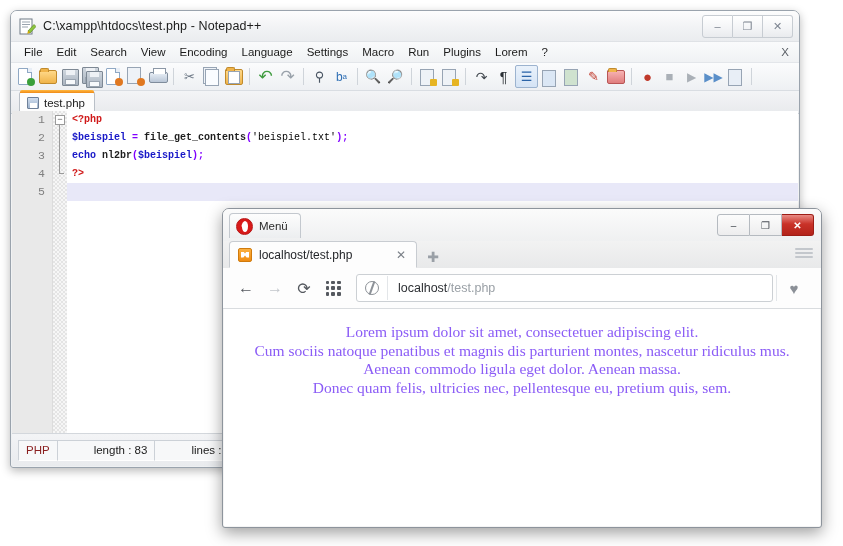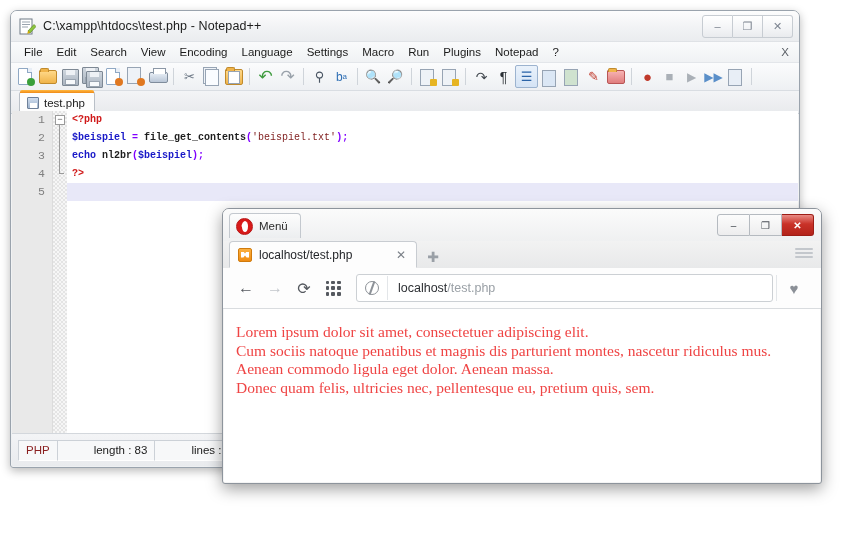--- a/index.html
+++ b/index.html
@@ -152,21 +152,21 @@
   .codeline{
     height:18px;line-height:18px;white-space:pre;
     font-family:"Liberation Mono",monospace;font-size:10px;padding-left:5px;
   }
   .cl-current{background:#e8e8f8;}
   .c-tag{color:#d01a1a;font-weight:bold;}
   .c-var{color:#1818c8;font-weight:bold;}
   .c-op{color:#8000ff;font-weight:bold;}
   .c-fn{color:#1f1f1f;font-weight:bold;}
   .c-kw{color:#1818c8;font-weight:bold;}
-  .c-str{color:#7f1d1d;text-align:right;}
+  .c-str{color:#000000;text-align:right;}
   .c-punc{color:#8000ff;font-weight:bold;}
   .c-plain{color:#1f1f1f;font-weight:bold;}
 
   
   .npp-status{
     position:absolute;left:1px;right:1px;bottom:1px;height:32px;
     background:linear-gradient(180deg,#f3f4f6 0%,#e9ebee 100%);
     border-top:1px solid #d3d7dc;display:flex;align-items:center;
     padding:0 6px;
   }
@@ -174,21 +174,21 @@
     height:19px;display:flex;align-items:center;padding:0 7px;
     font-size:11.5px;color:#1b1b1b;
     border:1px solid #ccd1d7;border-right-color:#fff;border-bottom-color:#fff;
     background:#f7f8f9;white-space:nowrap;
   }
   .st-cell+.st-cell{margin-left:-1px;padding-left:36px;}
   .st-php{color:#8a1f1f;}
 
   
   .op-window{
-    position:absolute;left:222px;top:208px;width:600px;height:276px;
+    position:absolute;left:222px;top:208px;width:600px;height:320px;
     background:#f4f4f4;border:1px solid #8d949c;border-radius:7px 7px 3px 3px;
     box-shadow:0 5px 16px rgba(0,0,0,.38);box-sizing:border-box;
   }
   .op-top{
     height:32px;position:relative;
     background:linear-gradient(180deg,#fbfbfb 0%,#eff0f1 100%);
     border-radius:6px 6px 0 0;
   }
   .op-menubtn{
     position:absolute;left:6px;top:4px;height:24px;display:flex;align-items:center;
@@ -280,21 +280,21 @@
     width:34px;height:26px;display:flex;align-items:center;justify-content:center;
     border-left:1px solid #e3e6e9;color:#8b9097;font-size:15px;flex:none;
   }
 
   .op-content{
     position:absolute;left:1px;right:1px;top:100px;bottom:1px;
     background:#ffffff;overflow:hidden;padding:14px 12px 0 12px;box-sizing:border-box;
   }
   .op-content p{
     margin:0;font-family:"Liberation Serif","DejaVu Serif",serif;
-    font-size:15.5px;line-height:18.5px;color:#ef4444;white-space:nowrap;
+    font-size:15.5px;line-height:18.5px;color:#8b5cf6;white-space:nowrap;text-align:center;
   }
 </style>
 </head>
 <body>
 
 <div id="root">
 
   <div class="npp-window">
 
     <div class="npp-titlebar">
@@ -322,21 +322,21 @@
       <div class="menu-item">File</div>
       <div class="menu-item">Edit</div>
       <div class="menu-item">Search</div>
       <div class="menu-item">View</div>
       <div class="menu-item">Encoding</div>
       <div class="menu-item">Language</div>
       <div class="menu-item">Settings</div>
       <div class="menu-item">Macro</div>
       <div class="menu-item">Run</div>
       <div class="menu-item">Plugins</div>
-      <div class="menu-item">Notepad</div>
+      <div class="menu-item">Lorem</div>
       <div class="menu-item">?</div>
       <div class="menu-x">X</div>
     </div>
 
     <div class="npp-toolbar">
       <span class="tb">
           <span class="tb-doc"></span>
           <span class="tb-badge" style="background:#3a9f3a;"></span>
         </span>
       <span class="tb">

